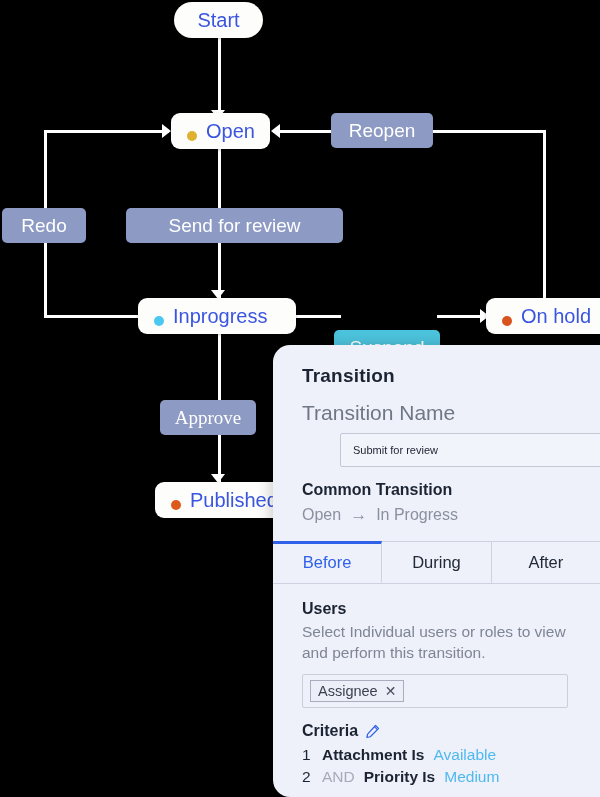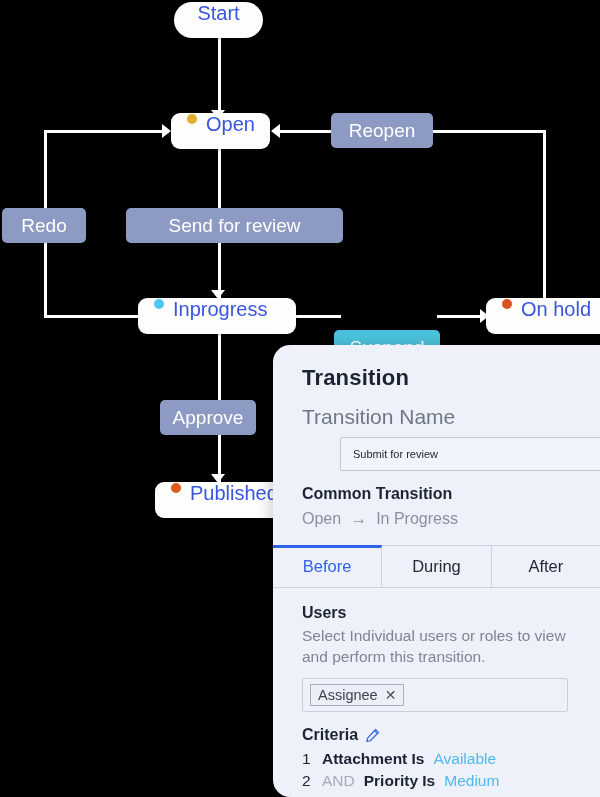--- a/index.html
+++ b/index.html
@@ -14,23 +14,23 @@
   .ln{position:absolute;background:#ffffff;}
   .ln.h{height:3px;}
   .ln.v{width:3px;}
   .arw{position:absolute;width:0;height:0;}
   .arw.down{border-left:7px solid transparent;border-right:7px solid transparent;border-top:9px solid #ffffff;}
   .arw.right{border-top:7px solid transparent;border-bottom:7px solid transparent;border-left:9px solid #ffffff;}
   .arw.left{border-top:7px solid transparent;border-bottom:7px solid transparent;border-right:9px solid #ffffff;}
 
   
   .node{
-    position:absolute;display:flex;align-items:flex-start;gap:9px;
+    position:absolute;display:flex;align-items:flex-end;gap:9px;
     background:#fdfdfb;border-radius:9px;
-    padding:1px 16px;height:36px;box-sizing:border-box;
+    padding:8px 16px;height:36px;box-sizing:border-box;
     box-shadow:0 1px 3px rgba(0,0,0,.25);
   }
   .node .lbl{color:#3a55e0;font-size:20px;line-height:1;white-space:nowrap;}
   .node.pill{border-radius:18px;justify-content:center;}
   .dot{width:10px;height:10px;border-radius:50%;flex:0 0 auto;}
 
   
   .tbox{
     position:absolute;display:flex;align-items:center;justify-content:center;
     height:35px;border-radius:5px;padding:0 16px;box-sizing:border-box;
@@ -40,21 +40,21 @@
   .tbox.teal{background:#4cc3dc;margin-top:32px;}
 
   
   #panel{
     position:absolute;left:273px;top:345px;width:327px;height:452px;
     background:#eef1fa;border-top-left-radius:17px;border-bottom-left-radius:17px;
     box-sizing:border-box;padding:20px 0 0 0;overflow:hidden;
     box-shadow:-3px 0 14px rgba(0,0,0,.18);
   }
   .pad{padding:0 29px;}
-  #panel h2{margin:0 0 14px 0;font-size:22px;color:#1c2433;font-weight:600;letter-spacing:.2px;}
+  #panel h2{margin:0 0 14px 0;font-size:19px;color:#1c2433;font-weight:600;letter-spacing:.2px;}
   .fieldlabel{font-size:21px;color:#6f7785;margin-bottom:8px;}
   .tinput{
     width:266px;height:34px;box-sizing:border-box;background:#f2f4fb;
     border:1px solid #c3c8d4;border-radius:2px;
     padding:0 12px;font-family:"Liberation Sans",sans-serif;font-size:11px;color:#1d2330;margin-left:38px;
   }
   .subhead{font-size:16px;color:#1c2433;font-weight:700;margin:14px 0 6px 0;}
   .flowline{font-size:16px;color:#8a90a0;display:flex;align-items:center;gap:9px;margin-bottom:16px;}
   .flowline .arrowglyph{font-size:17px;color:#8a90a0;}
 
@@ -151,21 +151,21 @@
   </div>
 
   <div class="tbox mauve" style="left:2px;top:208px;width:84px;">
     <span>Redo</span>
   </div>
 
   <div class="tbox mauve" style="left:126px;top:208px;width:217px;">
     <span>Send for review</span>
   </div>
 
-  <div class="tbox mauve" style="left:160px;top:400px;width:96px;">
+  <div class="tbox mauve" style="left:160px;top:400px;width:96px;font-family:Liberation Serif, serif;">
     <span>Approve</span>
   </div>
 
   <div class="tbox teal" style="left:334px;top:298px;width:106px;">
     <span>Suspend</span>
   </div>
 
   <div id="panel">
     <div class="pad">
       <h2>Transition</h2>

